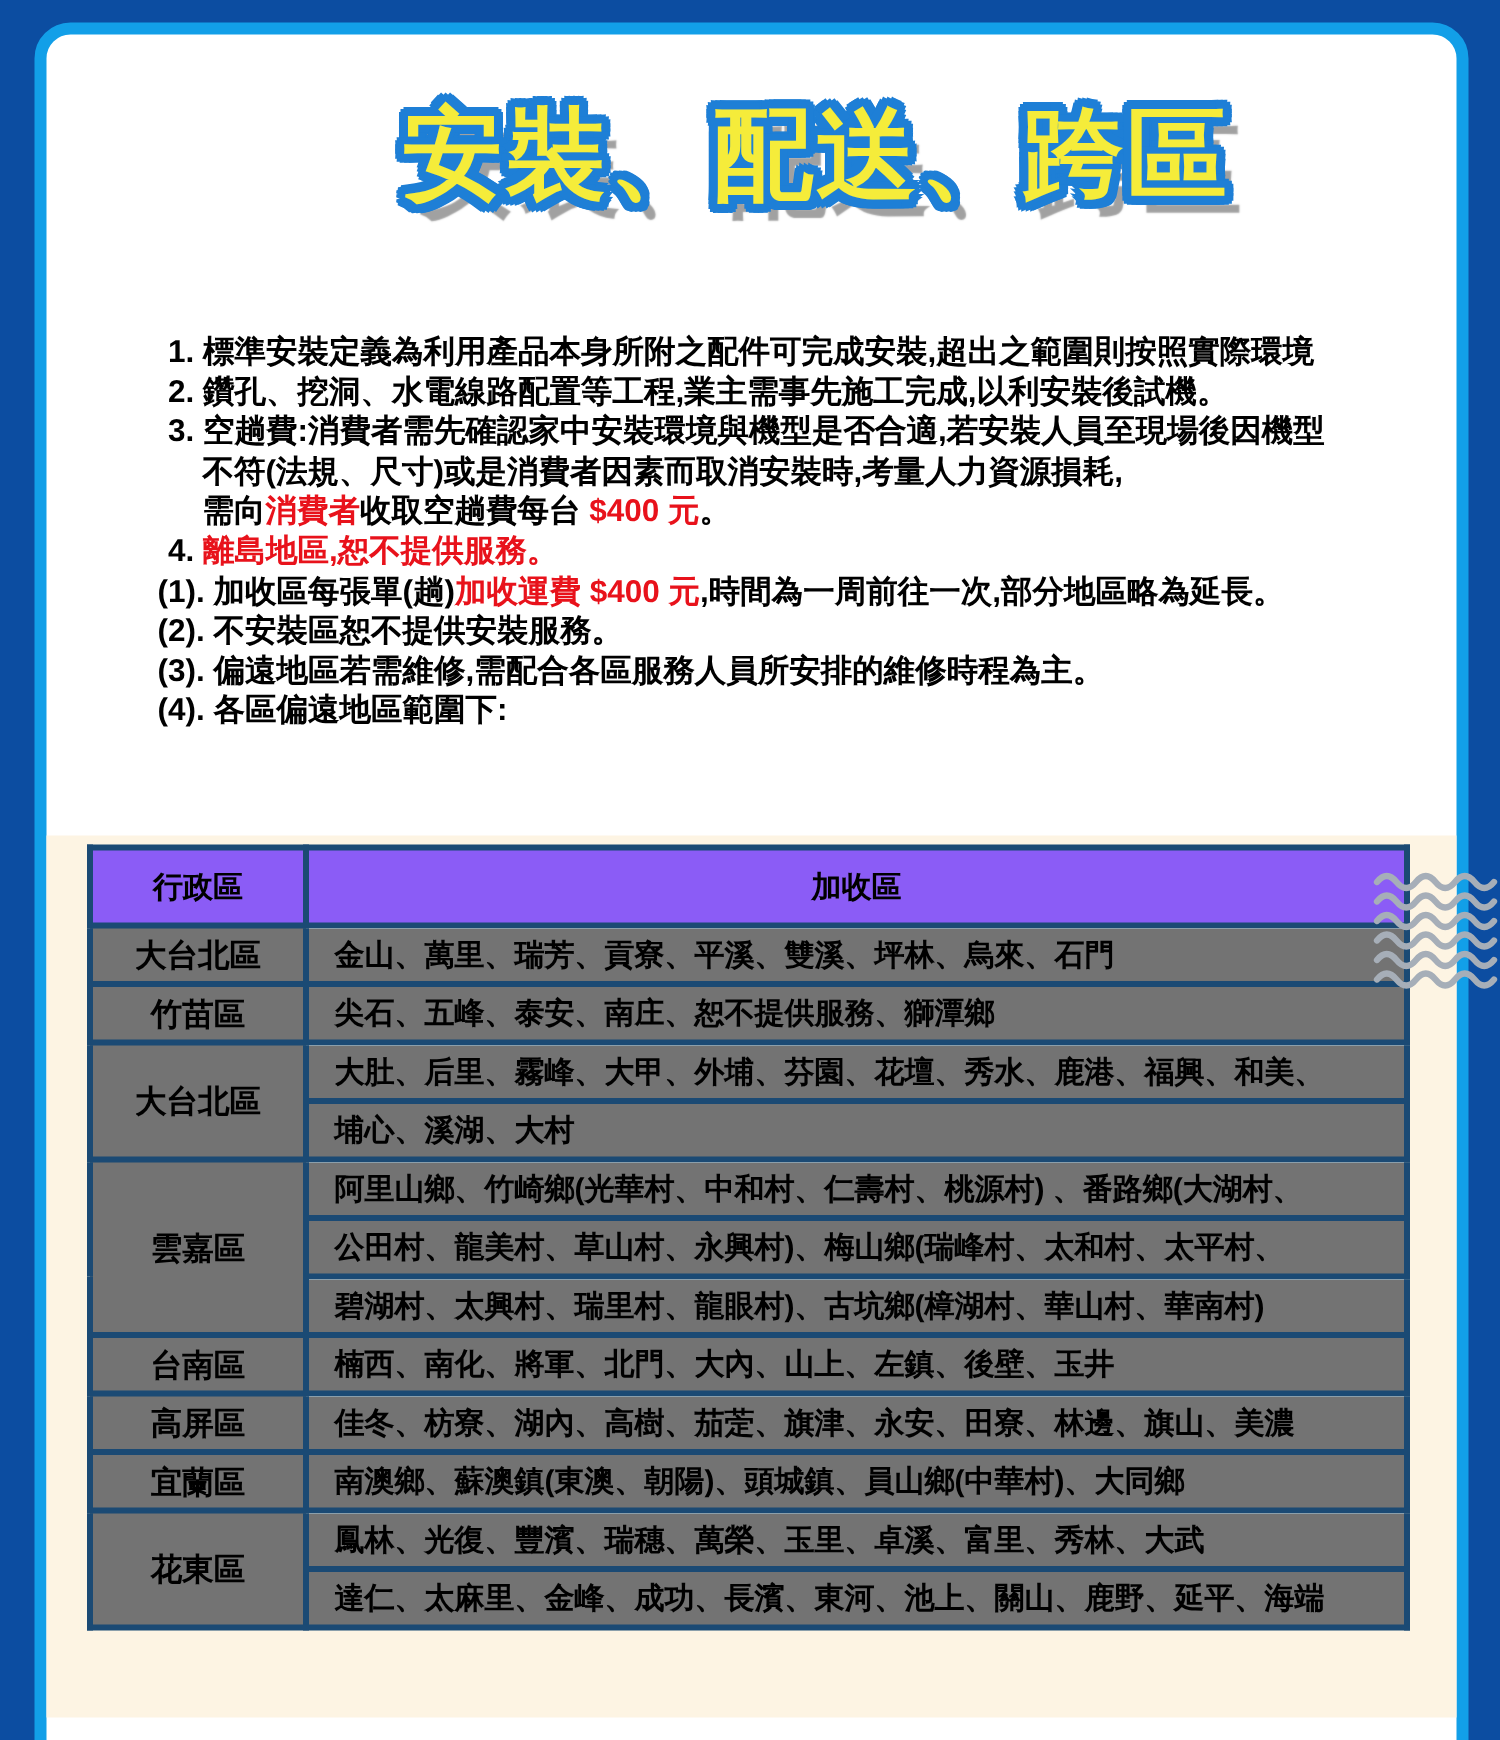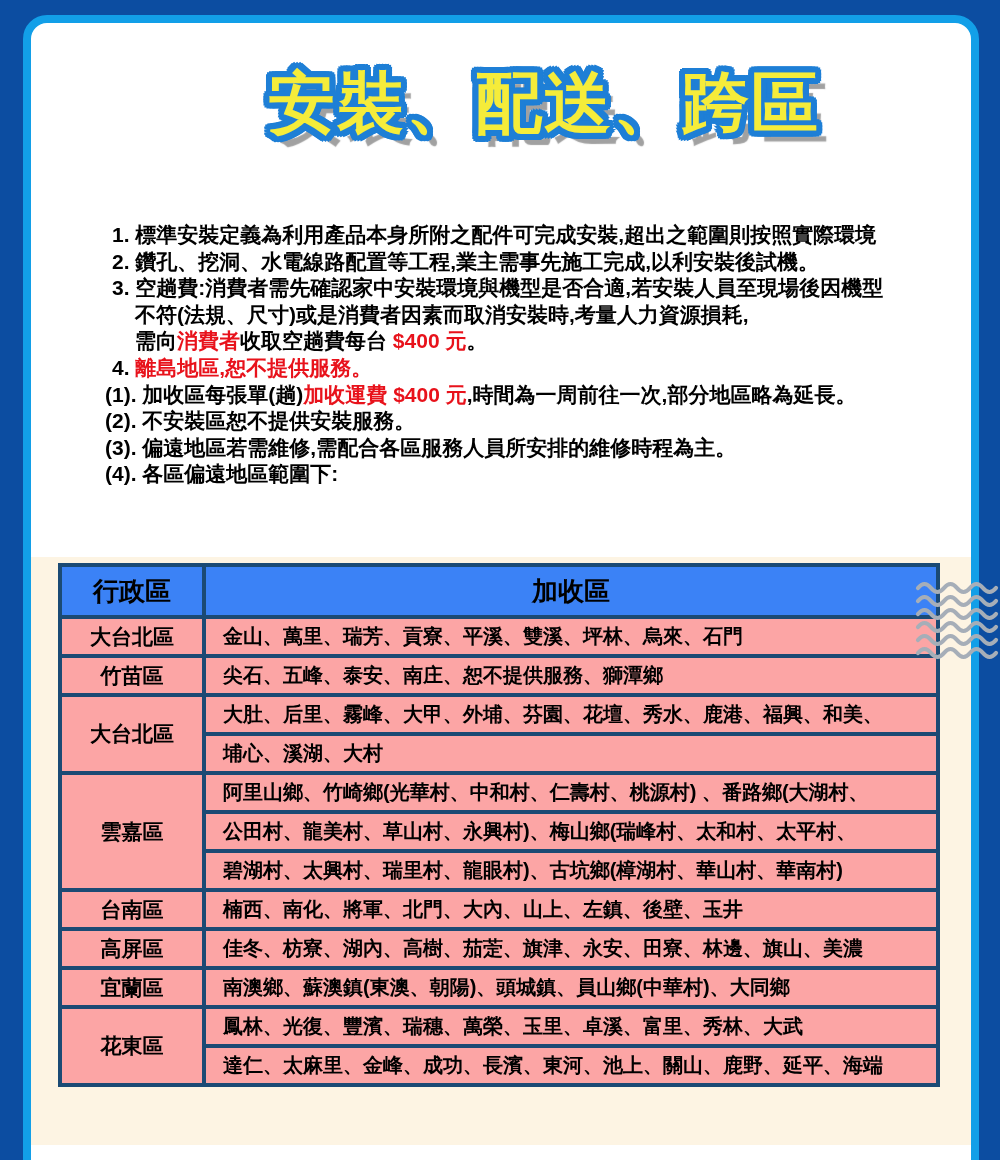--- a/index.html
+++ b/index.html
@@ -58,23 +58,23 @@
     position:absolute; left:58px; top:563px; width:882px;
     border-collapse:collapse; table-layout:fixed;
     font-family:"Liberation Sans", sans-serif;
   }
   table.fees col.c1 { width:144px; }
   table.fees th, table.fees td {
     border:4px solid #1B4A74; color:#000; font-weight:700;
     vertical-align:middle;
   }
   table.fees th {
-    height:52px; background:#3b82f6; font-size:26px; text-align:center;
+    height:52px; background:#8b5cf6; font-size:20px; text-align:center;
   }
-  table.fees td { height:39px; background:#fca5a5; }
+  table.fees td { height:39px; background:#737373; }
   td.dist { text-align:center; font-size:21px; }
   td.area { text-align:left; font-size:20px; padding-left:17px; white-space:nowrap; overflow:hidden; }
 
   
   .waves { position:absolute; left:915px; top:580px; z-index:5; }
 </style>
 </head>
 <body>
 
 <div class="page">

